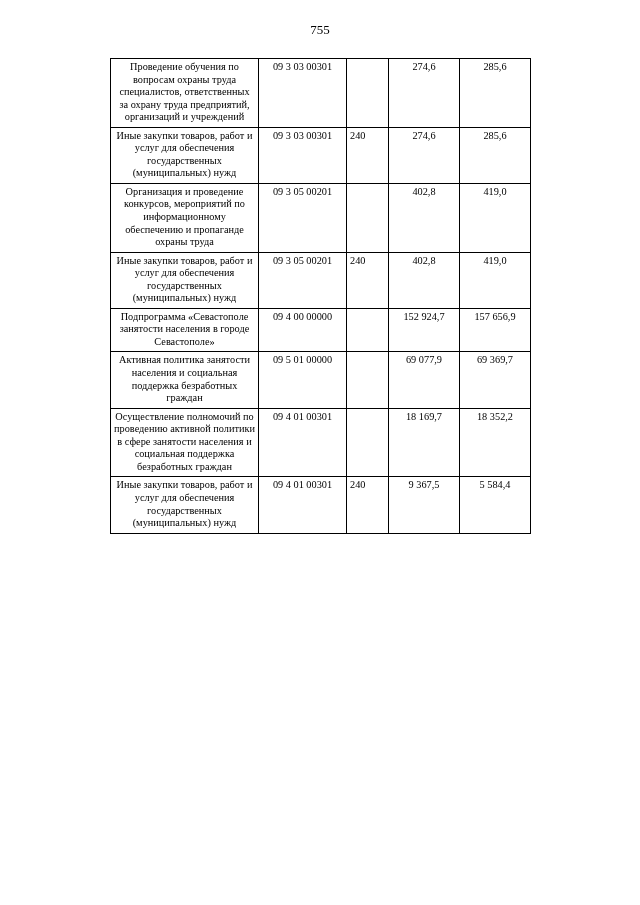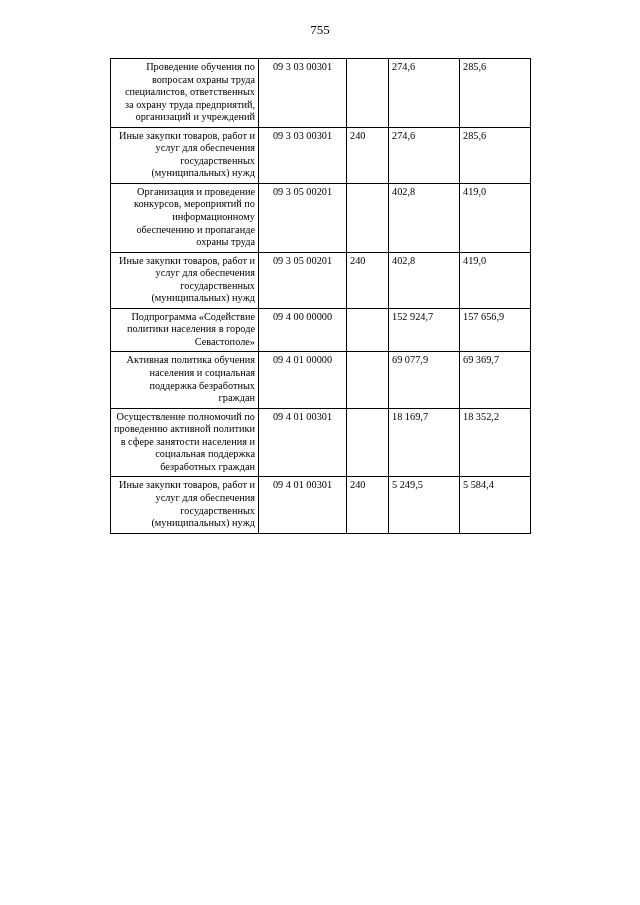--- a/index.html
+++ b/index.html
@@ -48,24 +48,24 @@
     vertical-align: top;
     padding: 2px 3px 3px 3px;
     font-family: "Liberation Serif", serif;
   }
   col.c-name { width: 148px; }
   col.c-code { width: 88px; }
   col.c-type { width: 42px; }
   col.c-val1 { width: 71px; }
   col.c-val2 { width: 71px; }
 
-  td.name   { text-align: right; margin-left: 20px; }
+  td.name   { text-align: center; margin-left: 20px; }
   td.code   { text-align: center; padding-left: 5px; }
   td.type   { text-align: left; padding-left: 6px; margin-left: 47px; }
-  td.num    { text-align: left; padding-right: 4px; }
+  td.num    { text-align: center; padding-right: 4px; }
 </style>
 </head>
 <body>
 
 <div class="page">
 
   <div class="page-number">755</div>
 
   <div class="table-wrap">
     <table class="budget">
@@ -105,48 +105,48 @@
 
         <tr>
           <td class="name">Иные закупки товаров, работ и услуг для обеспечения государственных (муниципальных) нужд</td>
           <td class="code">09 3 05 00201</td>
           <td class="type">240</td>
           <td class="num">402,8</td>
           <td class="num">419,0</td>
         </tr>
 
         <tr>
-          <td class="name">Подпрограмма «Содействие политики населения в городе Севастополе»</td>
+          <td class="name">Подпрограмма «Севастополе занятости населения в городе Севастополе»</td>
           <td class="code">09 4 00 00000</td>
           <td class="type"></td>
           <td class="num">152 924,7</td>
           <td class="num">157 656,9</td>
         </tr>
 
         <tr>
-          <td class="name">Активная политика обучения населения и социальная поддержка безработных граждан</td>
-          <td class="code">09 4 01 00000</td>
+          <td class="name">Активная политика занятости населения и социальная поддержка безработных граждан</td>
+          <td class="code">09 5 01 00000</td>
           <td class="type"></td>
           <td class="num">69 077,9</td>
           <td class="num">69 369,7</td>
         </tr>
 
         <tr>
           <td class="name">Осуществление полномочий по проведению активной политики в сфере занятости населения и социальная поддержка безработных граждан</td>
           <td class="code">09 4 01 00301</td>
           <td class="type"></td>
           <td class="num">18 169,7</td>
           <td class="num">18 352,2</td>
         </tr>
 
         <tr>
           <td class="name">Иные закупки товаров, работ и услуг для обеспечения государственных (муниципальных) нужд</td>
           <td class="code">09 4 01 00301</td>
           <td class="type">240</td>
-          <td class="num">5 249,5</td>
+          <td class="num">9 367,5</td>
           <td class="num">5 584,4</td>
         </tr>
 
       </tbody>
     </table>
   </div>
 
 </div>
 
 </body></html>

